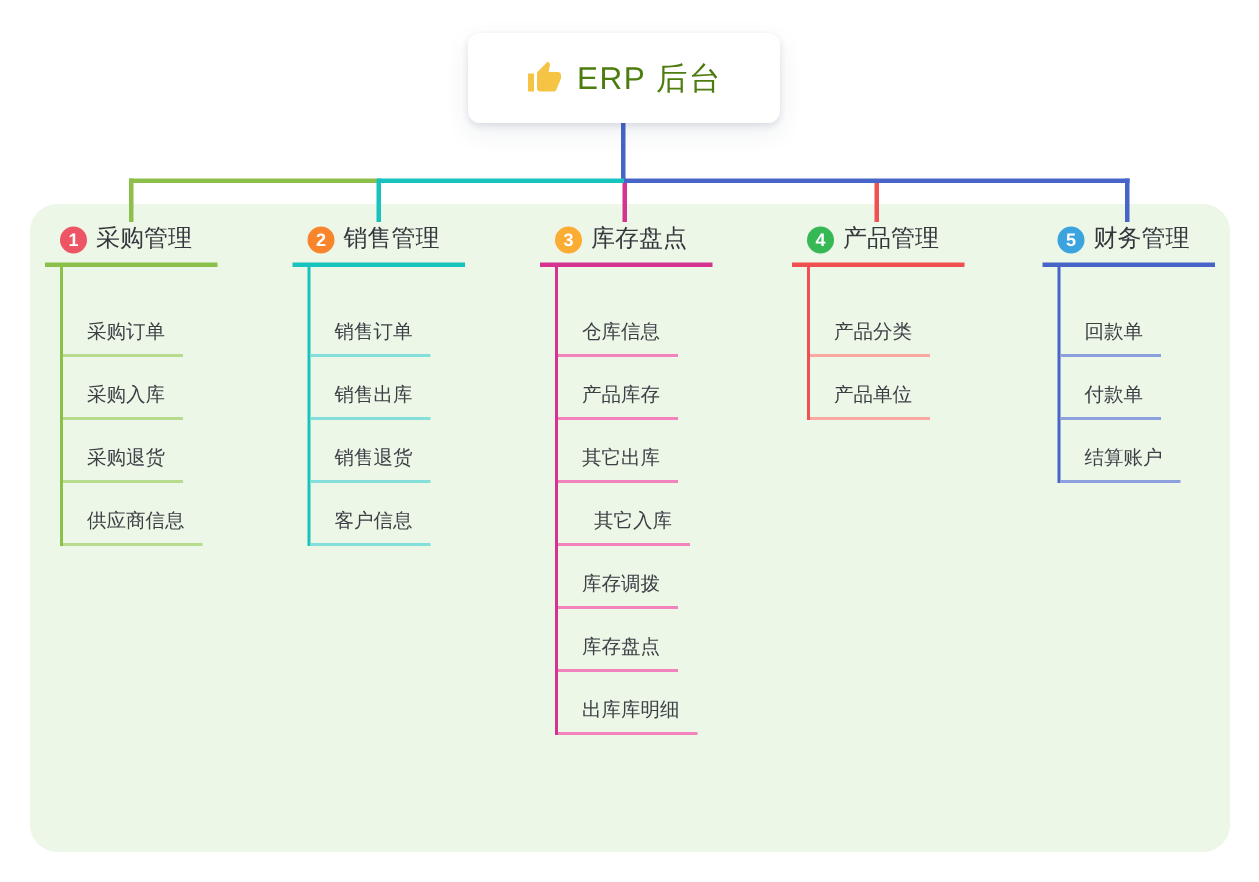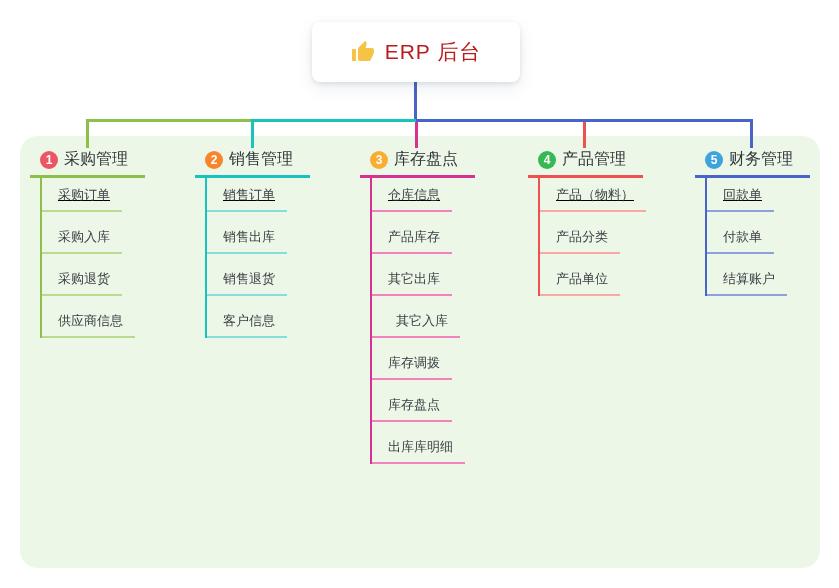--- a/index.html
+++ b/index.html
@@ -6,21 +6,21 @@
   html,body{margin:0;padding:0;background:#fff;}
   body{font-family:"Liberation Sans","DejaVu Sans",sans-serif;}
   .canvas{position:relative;width:839px;height:588px;background:#ffffff;overflow:hidden;}
 
   
   .root-node{
     position:absolute;left:312px;top:22px;width:208px;height:60px;
     background:#fff;border-radius:8px;
     box-shadow:0 2px 5px rgba(30,50,90,.12),0 6px 18px rgba(30,50,90,.08);
     display:flex;align-items:center;justify-content:center;gap:10px;
-    font-size:21px;font-weight:500;color:#b91c1c;letter-spacing:1px;
+    font-size:21px;font-weight:500;color:#4d7c0f;letter-spacing:1px;
   }
   .thumb-icon{width:24px;height:24px;display:inline-block;}
 
   
   .panel{
     position:absolute;left:20px;top:136px;width:800px;height:432px;
     background:#ecf7e8;border-radius:18px;
   }
 
   
@@ -33,21 +33,21 @@
     padding:0 0 5px 10px;border-bottom:3px solid #999;
     font-size:16px;font-weight:500;color:#32373c;white-space:nowrap;
   }
   .badge{
     flex:0 0 auto;width:18px;height:18px;border-radius:50%;
     display:flex;align-items:center;justify-content:center;
     color:#fff;font-size:12px;font-weight:700;line-height:1;
   }
   .children{margin-left:10px;border-left:2px solid #999;}
   .child{height:42px;display:flex;align-items:flex-end;}
-  .child:first-child{height:34px;text-decoration:underline;}
+  .child:first-child{height:60px;}
   .child-inner{
     display:inline-block;white-space:nowrap;
     padding:0 12px 6px 16px;border-bottom:2px solid #ccc;
     font-size:13px;color:#3b4045;
   }
 </style>
 </head>
 <body>
 
 <div class="canvas">
@@ -145,23 +145,20 @@
           </div>
         </div>
       </div>
       <div class="branch" style="left: 528px;">
         <div class="branch-header" style="border-bottom-color: rgb(241, 80, 81);">
           <div class="badge" style="background: rgb(54, 184, 84);">4</div>
           <div>产品管理</div>
         </div>
         <div class="children" style="border-left-color: rgb(241, 80, 81);">
           <div class="child">
-            <div class="child-inner" style="border-bottom-color: rgb(249, 168, 162);">产品（物料）</div>
-          </div>
-          <div class="child">
             <div class="child-inner" style="border-bottom-color: rgb(249, 168, 162);">产品分类</div>
           </div>
           <div class="child">
             <div class="child-inner" style="border-bottom-color: rgb(249, 168, 162);">产品单位</div>
           </div>
         </div>
       </div>
       <div class="branch" style="left: 695px;">
         <div class="branch-header" style="border-bottom-color: rgb(72, 100, 200);">
           <div class="badge" style="background: rgb(59, 163, 222);">5</div>

